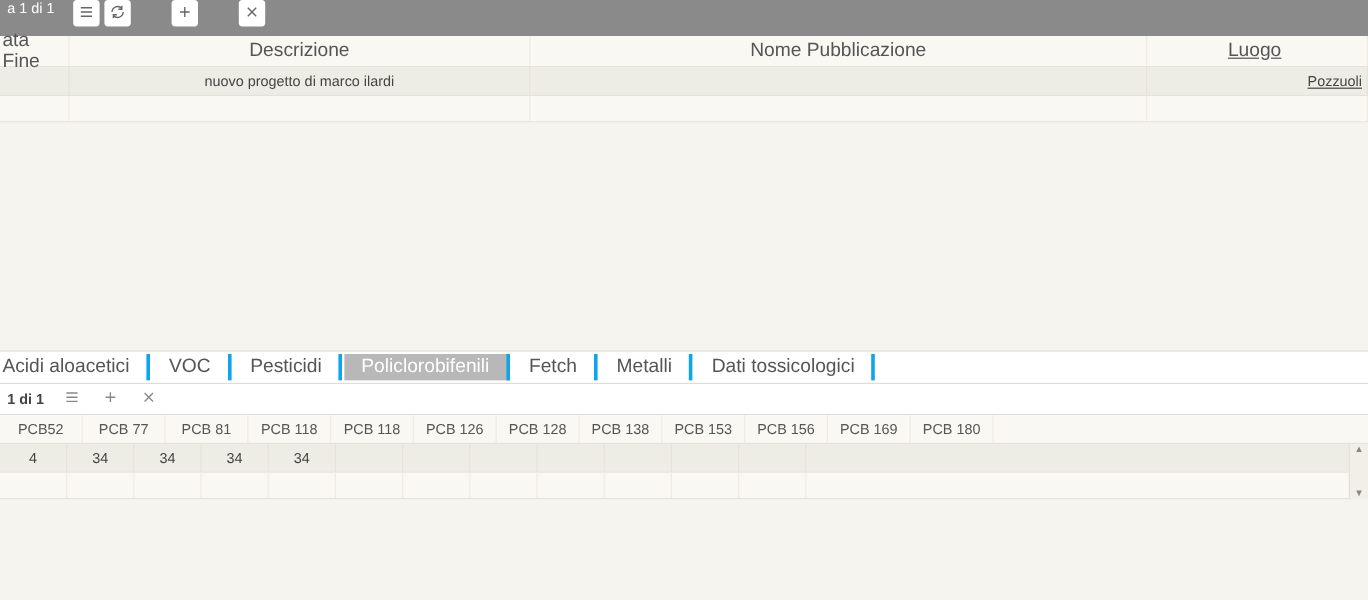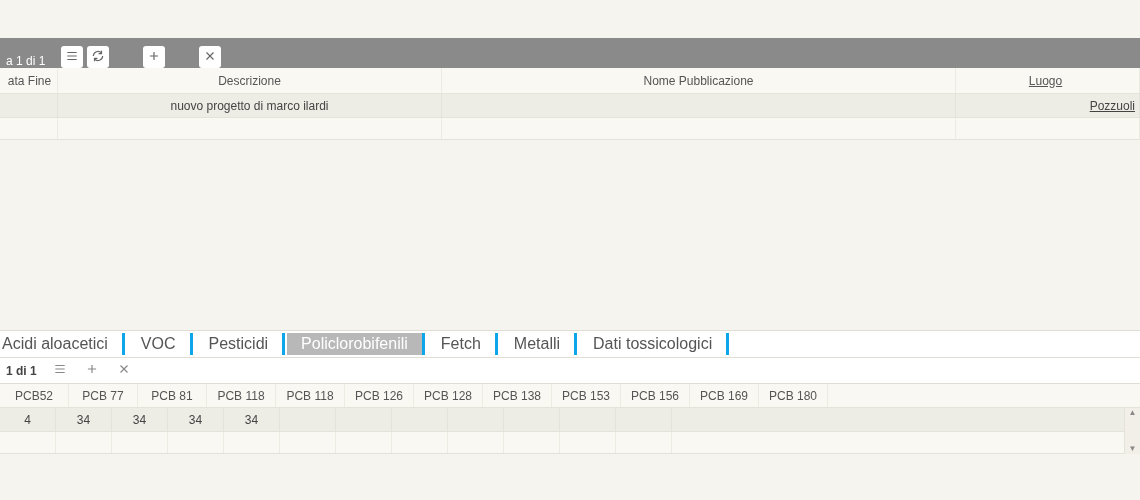--- a/index.html
+++ b/index.html
@@ -1,27 +1,27 @@
 <!DOCTYPE html>
 <html><head>
 <meta charset="utf-8">
 <style>
   * { box-sizing: border-box; margin: 0; padding: 0; }
   body { font-family: Arial, Helvetica, sans-serif; font-size: 13px; background: #f5f4ee; color: #444; width: 1140px; height: 500px; overflow: hidden; position: relative; }
 
   
-  .top-toolbar { height: 30px; background: #8a8a8a; display: flex; align-items: flex-end; padding: 0 6px; gap: 8px; margin-top: 38px; }
+  .top-toolbar { height: 30px; background: #8a8a8a; display: flex; align-items: flex-start; padding: 0 6px; gap: 8px; }
   .top-toolbar .pager-text { color: #fff; font-size: 12px; margin-right: 8px; }
   .top-toolbar .icon-btn-group { display: flex; gap: 4px; }
   .icon-btn { width: 22px; height: 22px; background: #fff; border-radius: 3px; display: flex; align-items: center; justify-content: center; cursor: pointer; color: #666; }
   .icon-btn svg { width: 14px; height: 14px; stroke: #666; fill: #666; }
   .spacer-sm { width: 18px; }
 
   
-  .upper-header { display: flex; height: 26px; background: #f9f8f3; border-bottom: 1px solid #e5e3d9; font-size: 12px; color: #555; justify-content: space-between; }
+  .upper-header { display: flex; height: 26px; background: #f9f8f3; border-bottom: 1px solid #e5e3d9; font-size: 16px; color: #555; justify-content: space-between; }
   .upper-header .cell { display: flex; align-items: center; justify-content: center; border-right: 1px solid #eeece2; }
   .col-datafine { width: 58px; justify-content: flex-start; padding-left: 2px; }
   .col-descr { flex: 0 0 384px; }
   .col-nomepub { flex: 0 0 514px; }
   .col-luogo { flex: 1; justify-content: flex-end; padding-right: 4px; text-decoration: underline; }
 
   
   .upper-row { display: flex; height: 24px; background: #eeede5; border-bottom: 1px solid #e5e3d9; font-size: 12px; color: #444; }
   .upper-row .cell { display: flex; align-items: center; justify-content: center; border-right: 1px solid #e5e3d9; }
   .upper-row .col-luogo { justify-content: flex-end; padding-right: 4px; }

